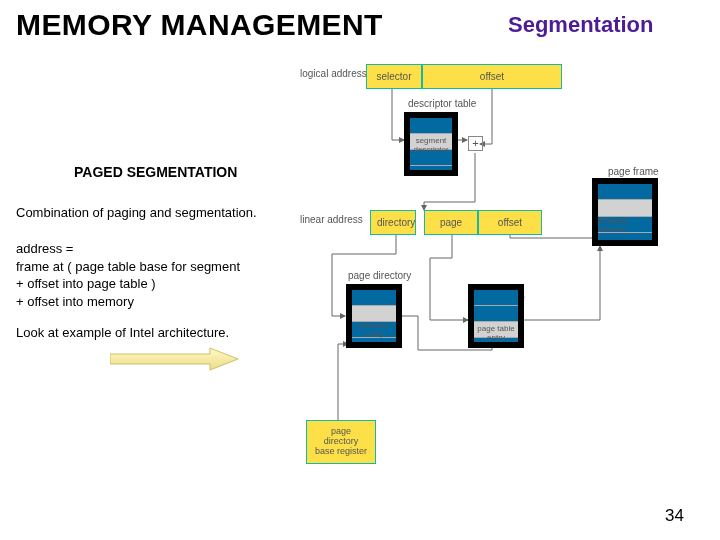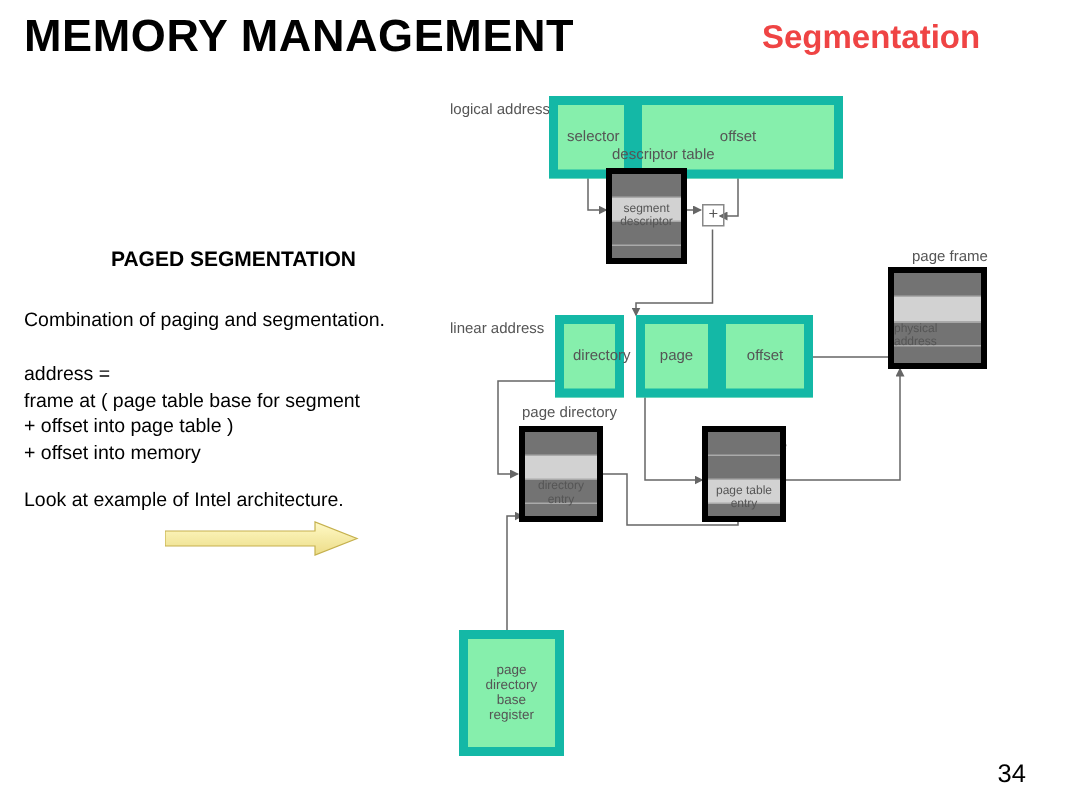--- a/index.html
+++ b/index.html
@@ -1,38 +1,38 @@
 <!DOCTYPE html>
 <html><head>
 <meta charset="utf-8">
 <style>
 * { box-sizing: border-box; margin: 0; padding: 0; }
 html, body { width: 720px; height: 540px; font-family: Arial, Helvetica, sans-serif; background: #fff; color: #000; }
 .page { position: relative; width: 720px; height: 540px; }
 
 h1.title { position: absolute; left: 16px; top: 8px; font-size: 30px; font-weight: 700; letter-spacing: 0.4px; }
-h2.subtitle { position: absolute; left: 508px; top: 12px; font-size: 22px; font-weight: 700; color: #ef4444; }
+h2.subtitle { position: absolute; left: 508px; top: 12px; font-size: 22px; font-weight: 700; color: #4c1d95; }
 
 .subhead { position: absolute; left: 74px; top: 164px; font-size: 14px; font-weight: 700; }
 .body { position: absolute; font-size: 13px; line-height: 1.35; }
 .body1 { left: 16px; top: 204px; }
 .body2 { left: 16px; top: 240px; width: 290px; }
 .body3 { left: 16px; top: 324px; }
 
 .arrow { position: absolute; }
 .underline { position: absolute; left: 74px; top: 180px; width: 186px; height: 2px; background: #fff; }
 
 .page-number { position: absolute; right: 36px; bottom: 14px; font-size: 17px; font-weight: 400; margin-left: 44px; }
 
 
 .diag { position: absolute; left: 300px; top: 58px; width: 408px; height: 430px; font-family: Tahoma, Arial, sans-serif; font-size: 10px; color: #555; }
-.dbox { position: absolute; border: 6px solid #14b8a6; background: #86efac; padding: 16px 6px; text-align: center; }
+.dbox { position: absolute; border: 1px solid #14b8a6; background: #fde047; padding: 6px 6px; text-align: center; }
 .dlabel { position: absolute; color: #555; font-size: 10px; }
 .plus { position: absolute; width: 15px; height: 15px; border: 1px solid #888; text-align: center; line-height: 13px; font-size: 11px; }
-.tableblock { position: absolute; border: 4px solid #000000; background: #737373; }
+.tableblock { position: absolute; border: 6px solid #000000; background: #0369a1; }
 .tableblock .row { height: 16px; border-bottom: 1px solid #aaa; }
 .tableblock .row:last-child { border-bottom: none; }
 .tableblock .row.shade { background: #d2d2d2; }
 
 svg.lines { position: absolute; left: 0; top: 0; width: 408px; height: 430px; }
 
 
 .yellow-arrow svg { filter: opacity(0.9); }
 </style>
 </head>

